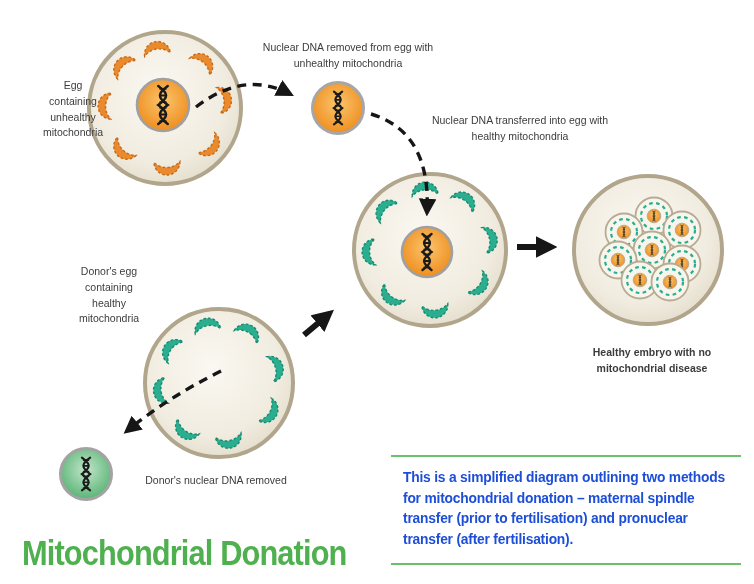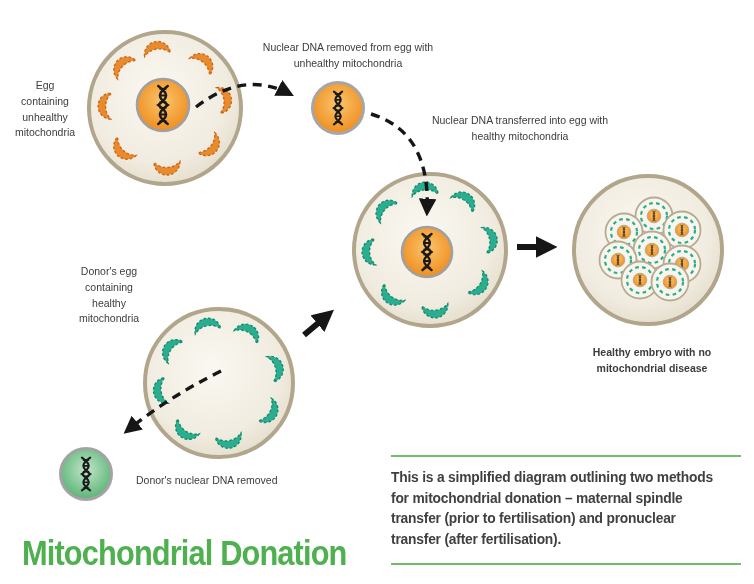--- a/index.html
+++ b/index.html
@@ -29,22 +29,22 @@
     left:22px;top:533px;color:#4fb04f;font-size:35px;font-weight:bold;
     letter-spacing:-1px;transform:scaleX(0.88);transform-origin:left top;
     white-space:nowrap;z-index:4;
   }
   #caption-box{
     left:391px;top:455px;width:350px;z-index:4;
     border-top:2px solid #6cbf6b;border-bottom:2px solid #6cbf6b;
     padding:11px 0 12px 0;
   }
   #caption{
-    color:#404040;font-size:13.8px;font-weight:bold;line-height:1.5;
-    letter-spacing:-0.2px;white-space:pre-line;
+    color:#1d4ed8;font-size:13.8px;font-weight:bold;line-height:1.5;
+    letter-spacing:-0.2px;white-space:pre-line;margin-left:12px;
   }
 </style>
 </head>
 <body>
 
 <div id="canvas">
 
   <svg aria-hidden="true" style="position:absolute;width:0;height:0;">
     <defs>
       <radialGradient id="gradCell" cx="45%" cy="40%" r="65%">
@@ -188,37 +188,37 @@
         <path d="M0 0 L10 5 L0 10 Z" fill="#161616"></path>
       </marker>
     </defs>
     <path class="dash" d="M196 107 Q244 70 290 94" marker-end="url(#ahD)"></path>
     <path class="dash" d="M371 114 Q431 132 427 212" marker-end="url(#ahD)"></path>
     <path class="dash" d="M221 371 Q167 398 127 431" marker-end="url(#ahD)"></path>
     <path class="solid" d="M304 335 L329 314" marker-end="url(#ahS)"></path>
     <path class="solid" d="M517 247 L551 247" marker-end="url(#ahS)"></path>
   </svg>
 
-  <div class="abs label" style="left:0px;top:78px;width:90px;">Egg
+  <div class="abs label" style="left:0px;top:78px;width:90px;padding-left:28px;">Egg
 containing
 unhealthy
 mitochondria</div>
 
   <div class="abs label" style="left:243px;top:40px;width:210px;">Nuclear DNA removed from egg with
 unhealthy mitochondria</div>
 
   <div class="abs label" style="left:410px;top:113px;width:220px;">Nuclear DNA transferred into egg with
 healthy mitochondria</div>
 
   <div class="abs label" style="left:64px;top:264px;width:90px;">Donor's egg
 containing
 healthy
 mitochondria</div>
 
-  <div class="abs label" style="left:136px;top:473px;width:160px;text-align:left;white-space:nowrap;">Donor's nuclear DNA removed</div>
+  <div class="abs label" style="left:136px;top:473px;width:160px;text-align:center;white-space:nowrap;">Donor's nuclear DNA removed</div>
 
   <div class="abs label" style="left:572px;top:345px;width:160px;font-weight:bold;">Healthy embryo with no
 mitochondrial disease</div>
 
   <div id="title" class="abs">Mitochondrial Donation</div>
 
   <div id="caption-box" class="abs">
     <div id="caption">This is a simplified diagram outlining two methods
 for mitochondrial donation – maternal spindle
 transfer (prior to fertilisation) and pronuclear

